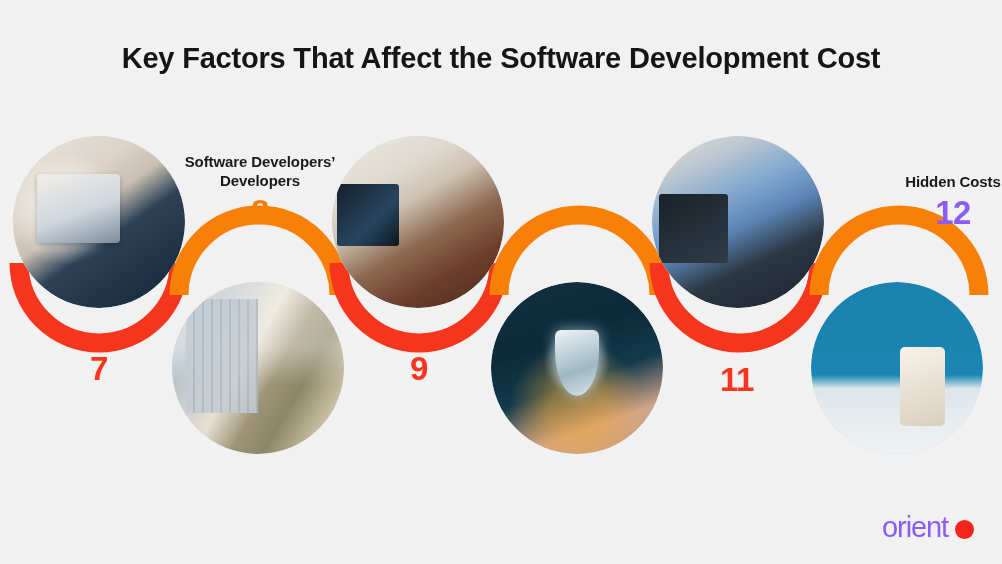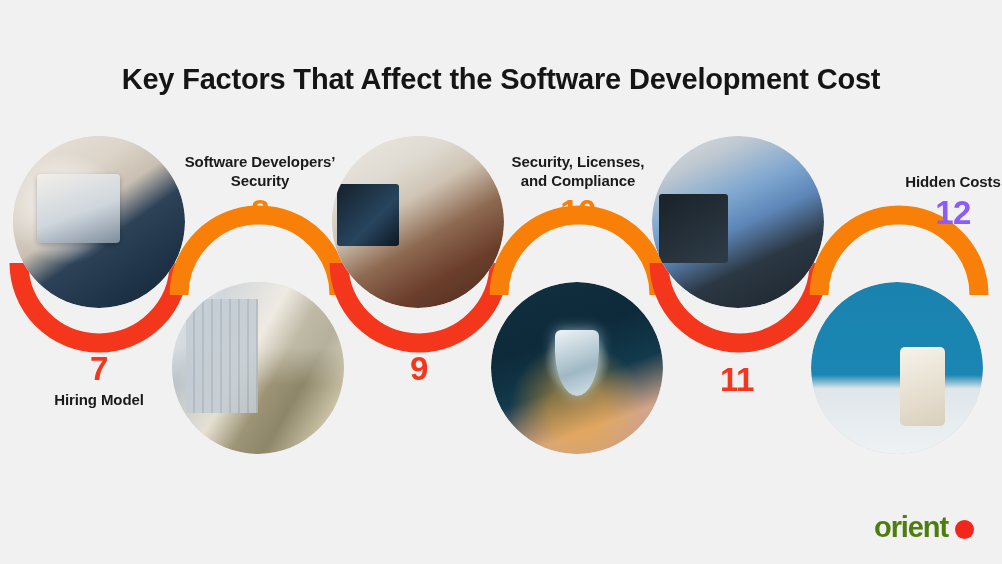--- a/index.html
+++ b/index.html
@@ -18,21 +18,20 @@
   
   #page-title {
     position:absolute;
     top:42px; left:0; width:1002px;
     text-align:center;
     font-size:29px;
     font-weight:700;
     letter-spacing:-0.2px;
     color:#151515;
     white-space:nowrap;
-    margin-top:21px;
   }
 
   
   #wave {
     position:absolute;
     top:0; left:0;
     width:1002px; height:564px;
     pointer-events:none;
   }
 
@@ -140,23 +139,23 @@
   
   #logo {
     position:absolute;
     right:28px; bottom:22px;
     display:flex;
     align-items:center;
     gap:7px;
   }
   #logo-word {
     font-size:29px;
-    font-weight:700;
+    font-weight:400;
     letter-spacing:-1.1px;
-    color:#4d7c0f;
+    color:#8b5cf6;
     line-height:1;
   }
   #logo-dot {
     width:19px; height:19px;
     border-radius:50%;
     background:#F2261A;
     display:block;
     margin-bottom:-3px;
   }
 </style>
@@ -198,42 +197,34 @@
   <div class="photo-circle" style="left:652px; top:136px; width:172px; height:172px;">
     <div class="ph ph-maintenance"></div>
   </div>
 
   <div class="photo-circle" style="left:811px; top:282px; width:172px; height:172px;">
     <div class="ph ph-hidden"></div>
   </div>
 
   <div class="node-text below" style="left:8px; top:352px; width:182px;">
     <div class="node-number num-red" style="color: rgb(244, 54, 28);">7</div>
-    <div class="node-label">Hiring Model</div>
   </div>
 
   <div class="node-text above" style="left:165px; top:152px; width:190px;">
     <div class="node-label">
       <span>Software Developers’</span><br>
-      <span>Security</span>
+      <span>Developers</span>
     </div>
     <div class="node-number num-orange" style="color: rgb(249, 128, 8);">8</div>
   </div>
 
   <div class="node-text below" style="left:330px; top:352px; width:178px;">
     <div class="node-number num-red" style="color: rgb(244, 54, 28);">9</div>
   </div>
 
-  <div class="node-text above" style="left:486px; top:152px; width:184px;">
-    <div class="node-label">
-      <span>Security, Licenses,</span><br>
-      <span>and Compliance</span>
-    </div>
-    <div class="node-number num-orange" style="color: rgb(249, 128, 8);">10</div>
-  </div>
 
   <div class="node-text below" style="left:645px; top:352px; width:184px;">
     <div class="node-number num-red" style="color: rgb(244, 54, 28); margin-top: 11px;">11</div>
   </div>
 
   <div class="node-text above" style="left:862px; top:172px; width:182px;">
     <div class="node-label">Hidden Costs</div>
     <div class="node-number num-orange" style="color: #8b5cf6;">12</div>
   </div>
 

